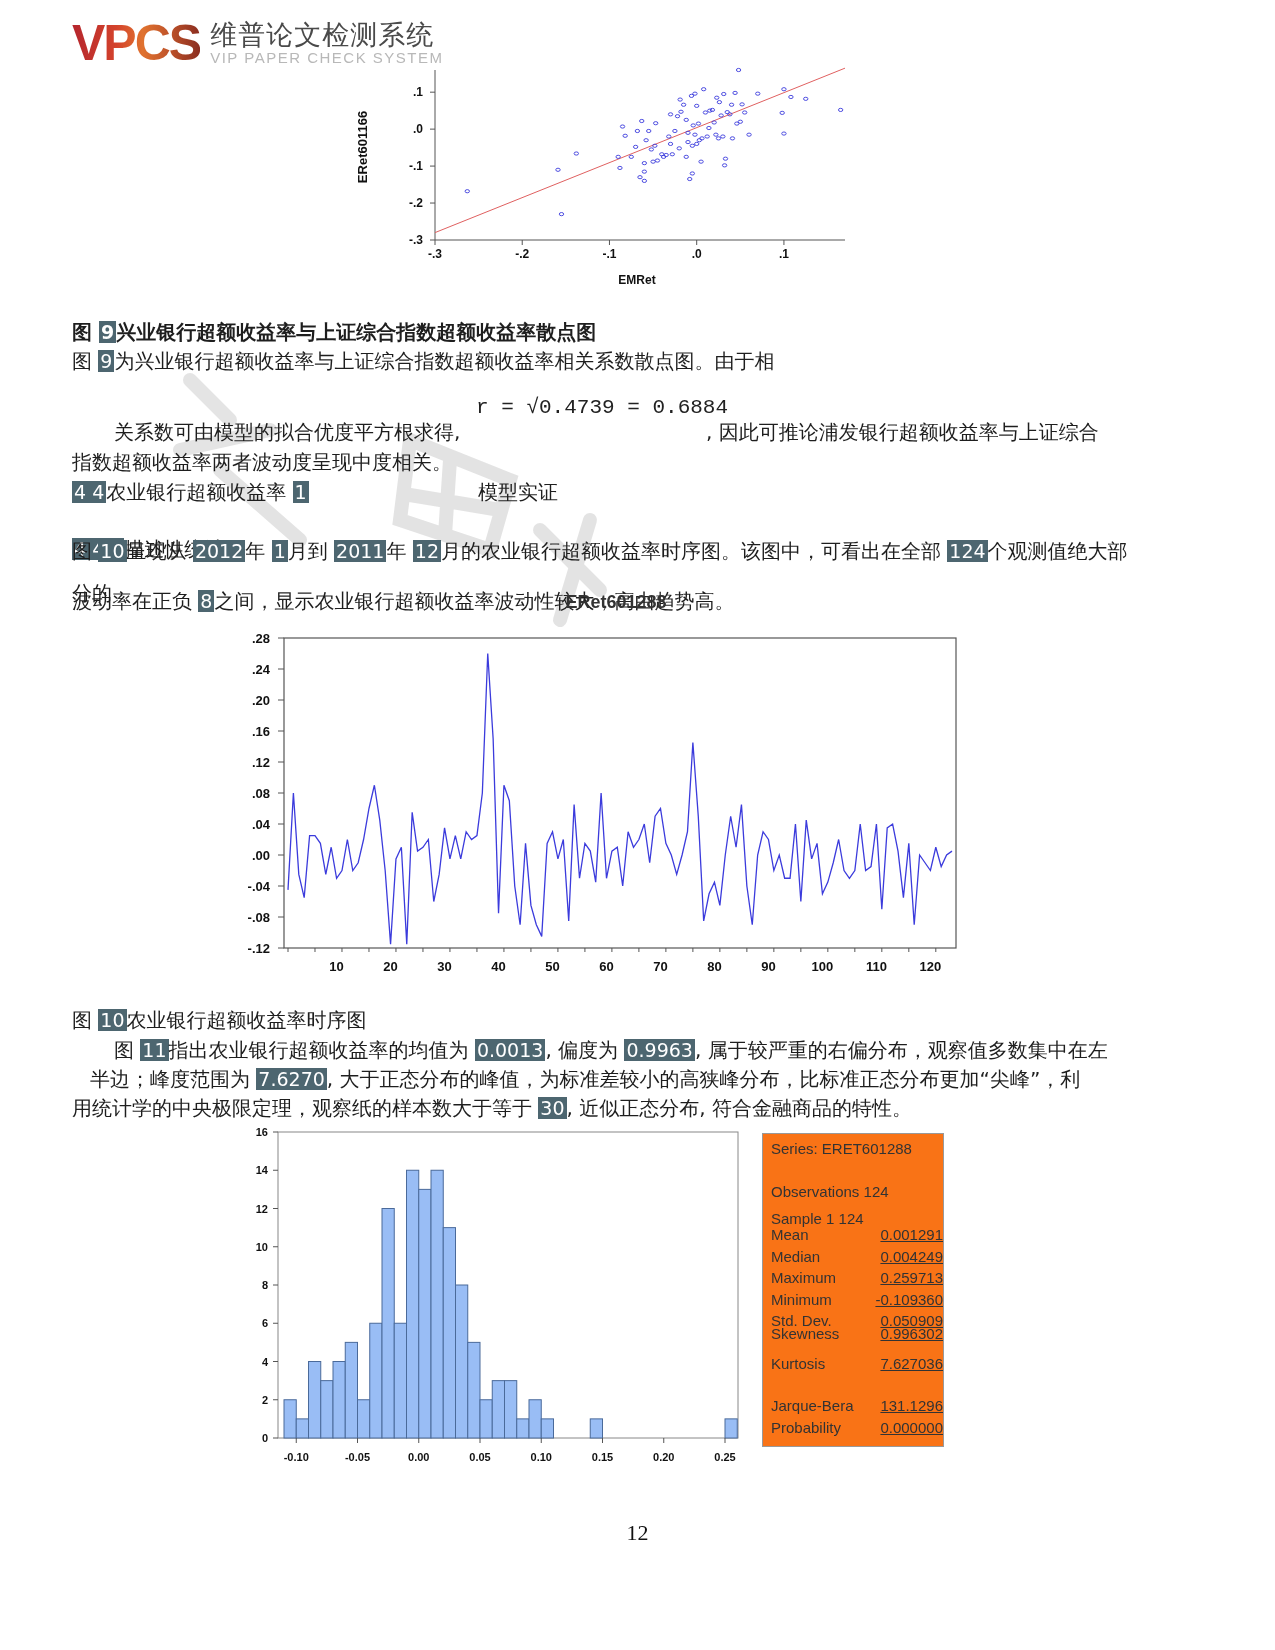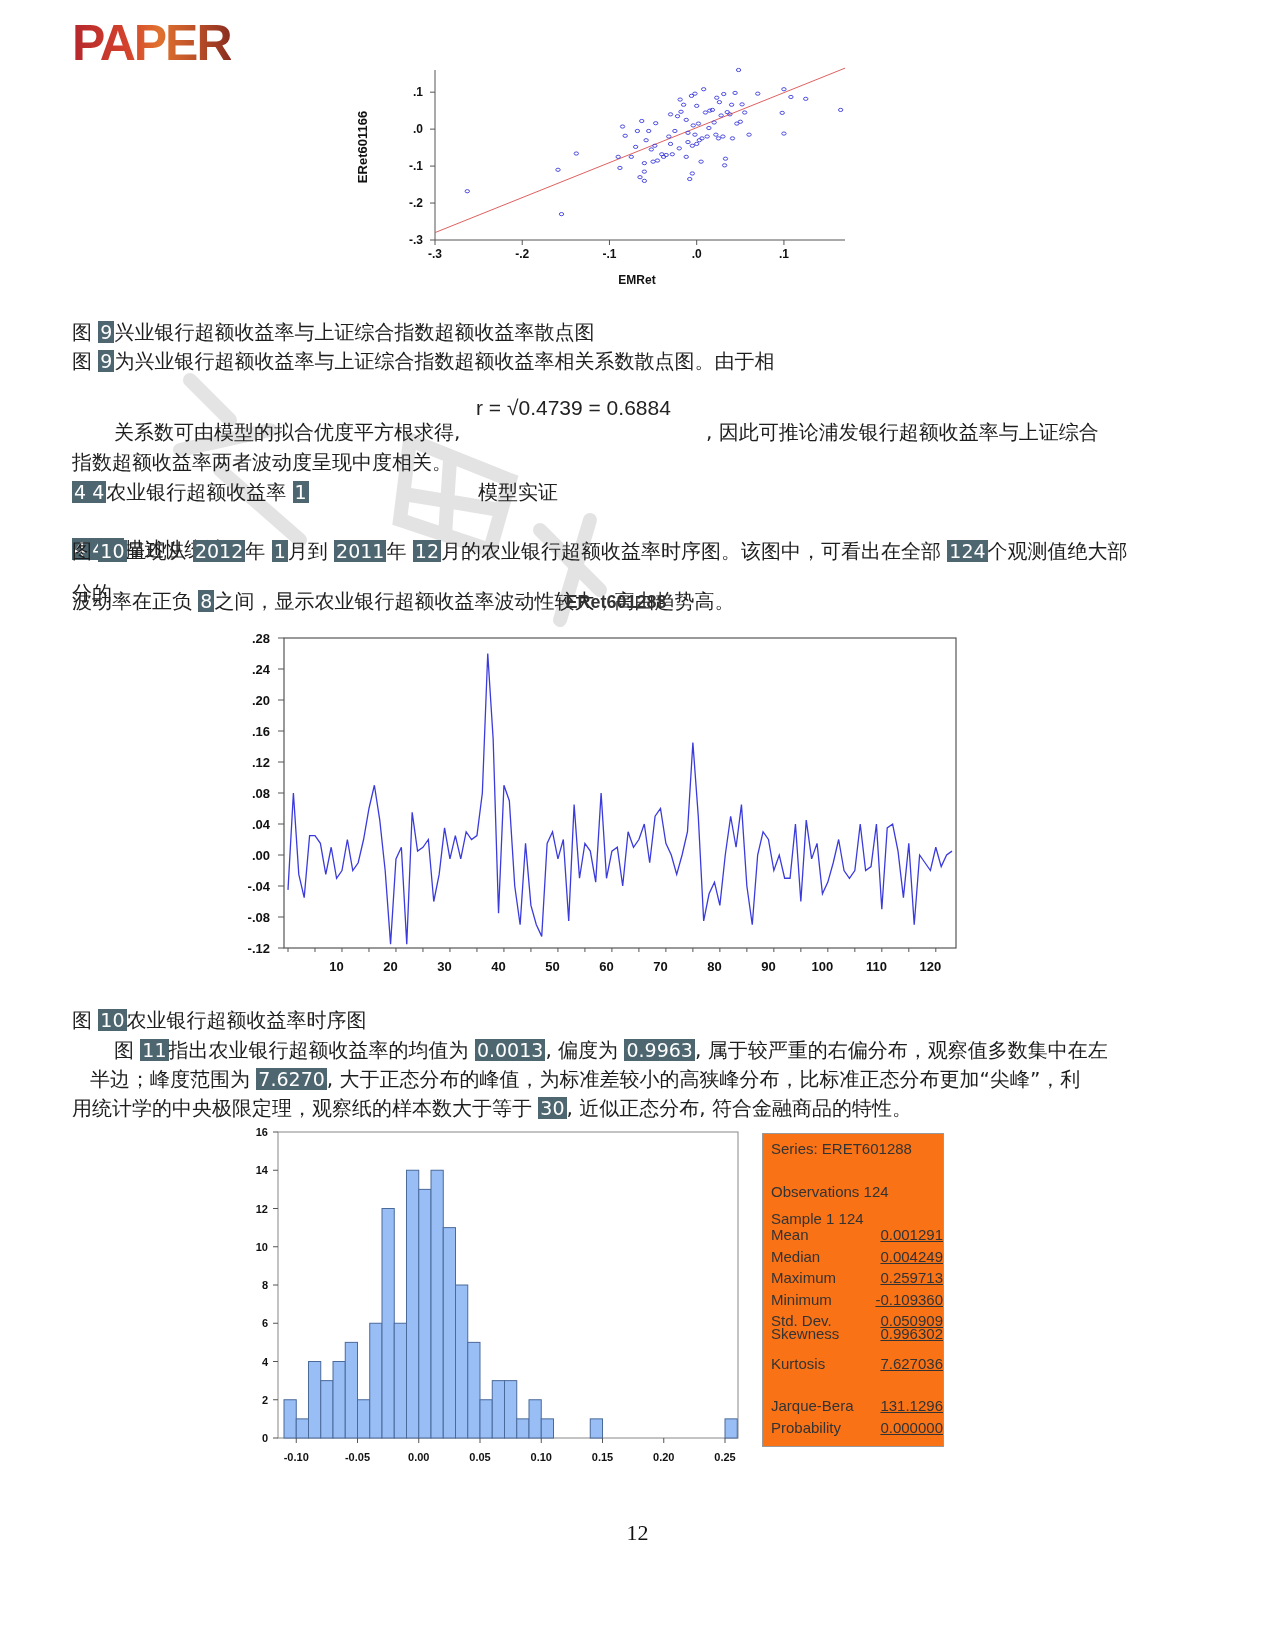--- a/index.html
+++ b/index.html
@@ -9,34 +9,38 @@
   .logo { left:72px; top:18px; display:flex; align-items:center; }
   .logo-mark { font-family:"Liberation Sans",sans-serif; font-weight:bold; font-size:50px; letter-spacing:-2px;
                background:linear-gradient(90deg,#b5262d 0%,#d4432c 35%,#e0722f 55%,#c1552a 75%,#8a2d20 100%);
                -webkit-background-clip:text; background-clip:text; color:transparent; line-height:50px; }
   .logo-text { margin-left:10px; }
   .logo-cn { font-size:27px; color:#4a4a4a; line-height:30px; letter-spacing:1px; }
   .logo-en { font-family:"Liberation Sans",sans-serif; font-size:15px; color:#b8b8b8; letter-spacing:1.5px; line-height:16px; }
   .line { font-size:20px; line-height:24px; white-space:nowrap; color:#1e1e1e; }
   .mask { background:#4d6670; color:#ffffff; padding:0 2px; font-size:19px; }
   .watermark { left:160px; top:360px; width:520px; height:320px; pointer-events:none; }
-  .caption-serif { font-family:Liberation Sans, sans-serif; }
+  .caption-serif { font-family:Liberation Mono, monospace; }
   .statbox { left:762px; top:1133px; width:180px; height:312px; border:1px solid #999; background:#f97316;
              font-family:"Liberation Sans",sans-serif; font-size:15px; color:#333; }
   .statbox .row { position:absolute; left:8px; right:0; height:20px; }
   .statbox .k { position:absolute; left:0; }
   .statbox .v { position:absolute; right:0;text-decoration:underline; }
   .pagenum { left:0; width:1275px; top:1520px; text-align:center; font-family:"Liberation Serif",serif; font-size:22px; color:#111; }
   svg text { font-family:"Liberation Sans",sans-serif; }
 </style>
 </head>
 <body>
 
 <div class="abs logo">
-  <div class="logo-mark">PAPER</div>
+  <div class="logo-mark">VPCS</div>
+  <div class="logo-text">
+    <div class="logo-cn">维普论文检测系统</div>
+    <div class="logo-en">VIP PAPER CHECK SYSTEM</div>
+  </div>
 </div>
 
 <svg class="abs watermark" viewBox="0 0 520 320">
   <g stroke="#d8d8d8" stroke-width="14" fill="none" opacity="0.7" stroke-linecap="round">
     <path d="M30 20 L70 60 M20 90 L110 70 M60 110 L140 180"></path>
     <path d="M250 80 L350 120 L330 190 L240 160 Z M290 100 L285 175 M250 135 L340 150"></path>
     <path d="M380 170 L440 230 M430 160 L400 260"></path>
   </g>
 </svg>
 
@@ -156,21 +160,21 @@
       <ellipse cx="437.19148936170217" cy="50.8695652173913" rx="2.2" ry="1.6"></ellipse>
       <ellipse cx="438.936170212766" cy="71.56521739130434" rx="2.2" ry="1.6"></ellipse>
       <ellipse cx="438.936170212766" cy="27.217391304347842" rx="2.2" ry="1.6"></ellipse>
       <ellipse cx="445.9148936170213" cy="34.97826086956519" rx="2.2" ry="1.6"></ellipse>
       <ellipse cx="460.74468085106383" cy="36.82608695652172" rx="2.2" ry="1.6"></ellipse>
       <ellipse cx="495.63829787234044" cy="47.913043478260875" rx="2.2" ry="1.6"></ellipse>
     </g>
   <text x="292" y="222" font-size="12" font-weight="bold" text-anchor="middle" fill="#111">EMRet</text>
 </svg>
 
-<div class="abs line" style="left:72px; top:320px;">
+<div class="abs line" style="left:72px; top:320px;font-weight:bold;">
   <span>图 </span><span class="mask">9</span><span>兴业银行超额收益率与上证综合指数超额收益率散点图</span>
 </div>
 <div class="abs line" style="left:72px; top:349px;">
   <span>图 </span><span class="mask">9</span><span>为兴业银行超额收益率与上证综合指数超额收益率相关系数散点图。由于相</span>
 </div>
 <div class="abs caption-serif" style="left:476px; top:396px; font-size:21px; font-style:normal; color:#222;">r = √0.4739 = 0.6884</div>
 <div class="abs line" style="left:114px; top:420px;">关系数可由模型的拟合优度平方根求得,</div>
 <div class="abs line" style="left:706px; top:420px;">, 因此可推论浦发银行超额收益率与上证综合</div>
 <div class="abs line" style="left:72px; top:450px;">指数超额收益率两者波动度呈现中度相关。</div>
 

